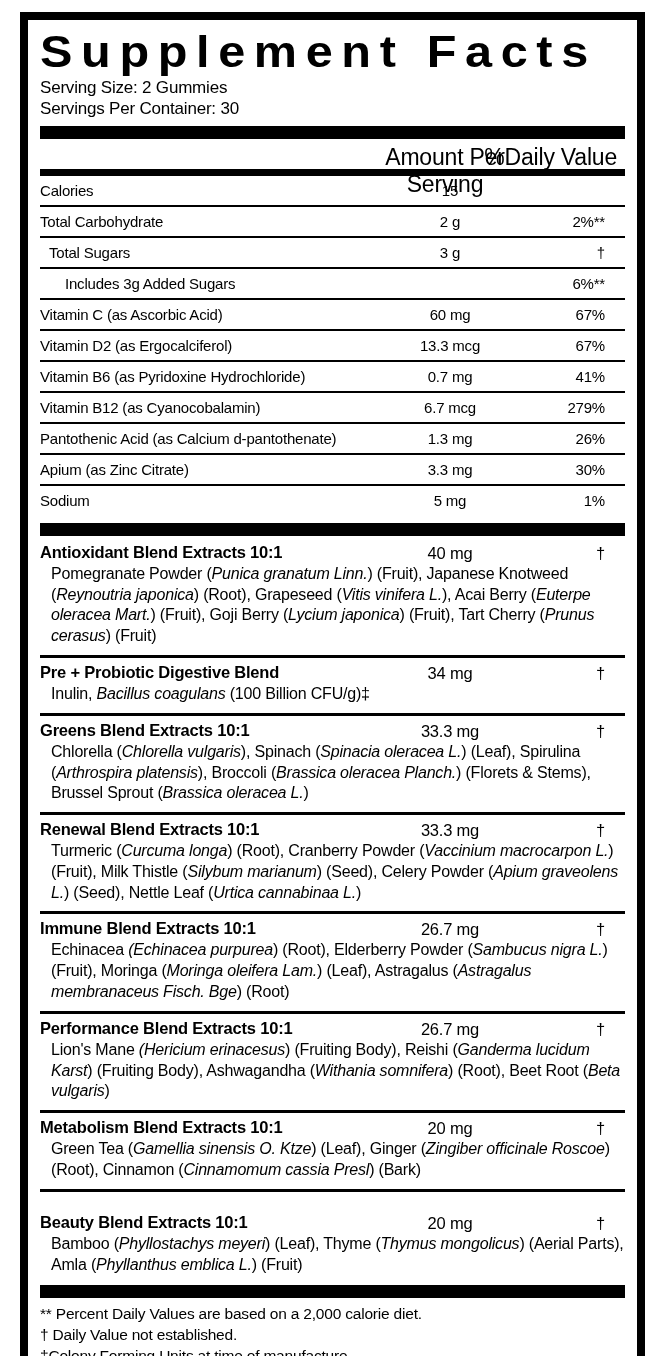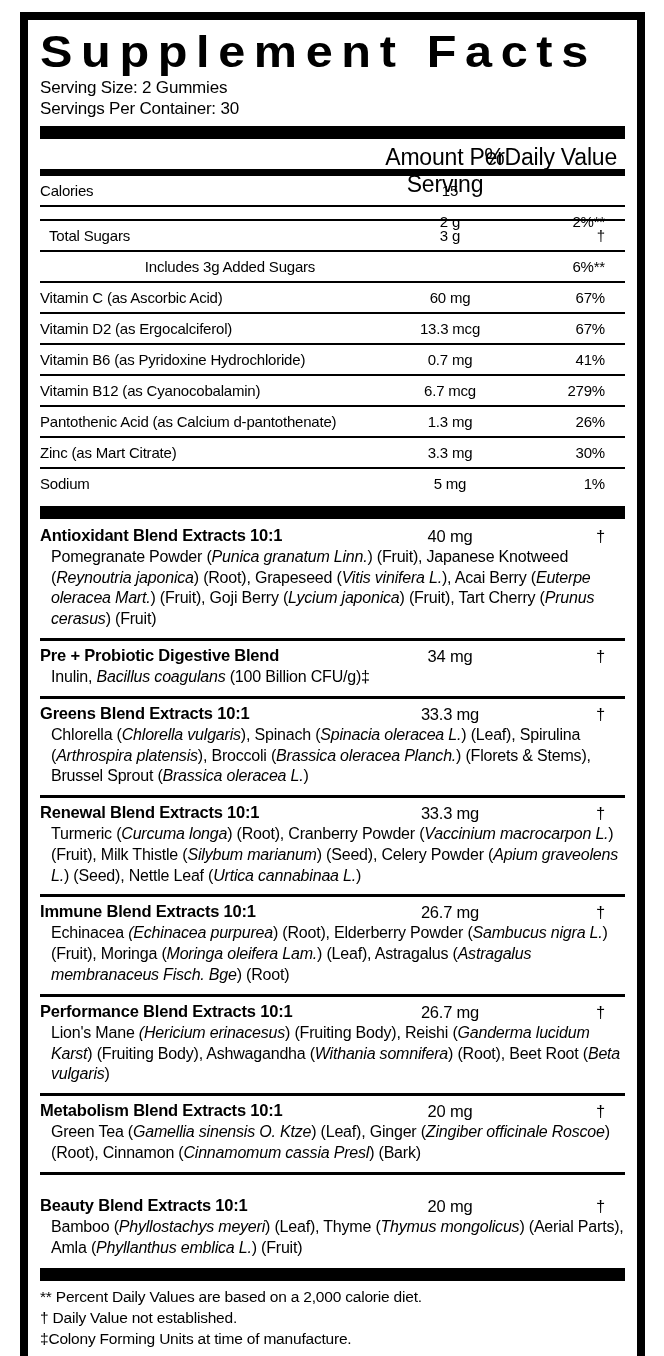--- a/index.html
+++ b/index.html
@@ -24,21 +24,21 @@
   .serving-line{font-size:17px;line-height:1.22;letter-spacing:-0.2px;}
   .bar{background:#000;height:13px;margin-top:6px;}
   .bar-mid{background:#000;height:7px;}
   .chead{position:relative;font-weight:normal;font-size:23px;letter-spacing:-0.2px;padding:5px 0 4px 0;height:21px;}
   .col-amt{position:absolute;left:310px;width:190px;top:5px;text-align:center;}
   .col-dv{position:absolute;right:0;width:150px;top:5px;text-align:right;padding-right:8px;box-sizing:border-box;}
   .nrow{position:relative;border-bottom:2px solid #000;padding:6px 0 6px 0;font-size:15px;letter-spacing:-0.2px;}
   .nrow.noline{border-bottom:none;}
   .nname{padding-left:0;max-width:330px;}
   .ind1{padding-left:9px;}
-  .ind2{padding-left:25px;text-align:center;}
+  .ind2{padding-left:25px;}
   .namt{position:absolute;left:320px;width:180px;top:6px;text-align:center;}
   .ndv{position:absolute;right:0;width:150px;top:6px;text-align:right;padding-right:20px;box-sizing:border-box;}
   .blend{position:relative;border-bottom:3px solid #000;padding:5px 0 8px 0;font-size:16.5px;letter-spacing:-0.2px;}
   .blend.noline{border-bottom:none;margin-top:16px;}
   .bname{font-weight:bold;max-width:330px;}
   .bing{padding-left:11px;font-size:16px;line-height:1.3;margin-top:2px;letter-spacing:-0.2px;}
   .fnotes{padding:6px 0 4px 0;font-size:15.5px;line-height:1.34;letter-spacing:-0.2px;}
 </style>
 </head>
 <body>
@@ -57,20 +57,21 @@
 
   <div class="bar-mid"></div>
 
   <div>
       <div class="nrow">
     <div class="nname">Calories</div>
     <div class="namt">15</div>
     <div class="ndv"></div>
   </div>
       <div class="nrow">
+    <div class="nname">Total Carbohydrate</div>
     <div class="namt">2 g</div>
     <div class="ndv">2%**</div>
   </div>
       <div class="nrow">
     <div class="nname ind1">Total Sugars</div>
     <div class="namt">3 g</div>
     <div class="ndv">†</div>
   </div>
       <div class="nrow">
     <div class="nname ind2">Includes 3g Added Sugars</div>
@@ -96,21 +97,21 @@
     <div class="nname">Vitamin B12 (as Cyanocobalamin)</div>
     <div class="namt">6.7 mcg</div>
     <div class="ndv">279%</div>
   </div>
       <div class="nrow">
     <div class="nname">Pantothenic Acid (as Calcium d-pantothenate)</div>
     <div class="namt">1.3 mg</div>
     <div class="ndv">26%</div>
   </div>
       <div class="nrow">
-    <div class="nname">Zinc (as Mart Citrate)</div>
+    <div class="nname">Apium (as Zinc Citrate)</div>
     <div class="namt">3.3 mg</div>
     <div class="ndv">30%</div>
   </div>
       <div class="nrow noline">
     <div class="nname">Sodium</div>
     <div class="namt">5 mg</div>
     <div class="ndv">1%</div>
   </div>
     </div>
 

